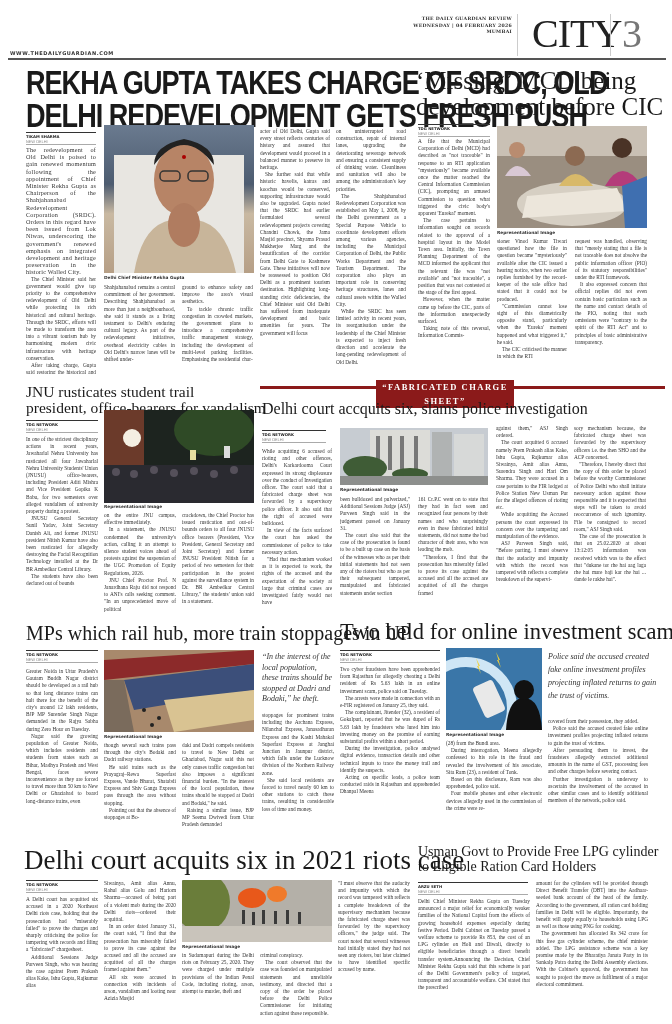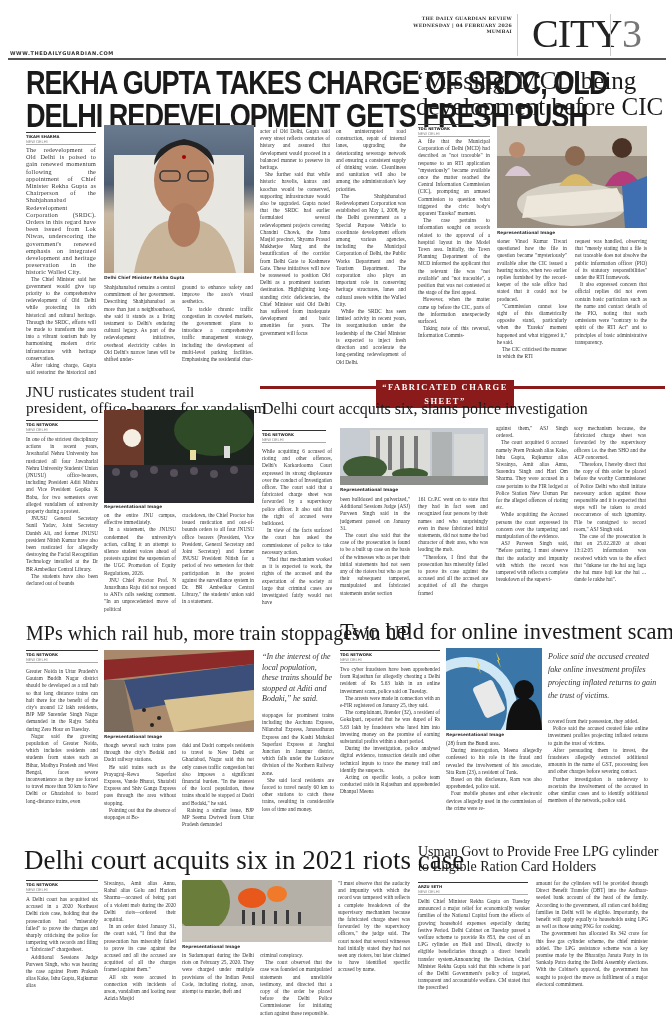--- a/index.html
+++ b/index.html
@@ -239,21 +239,21 @@
 <div class="abs caption" style="left:104px;top:734px;">Representational Image</div>
 <div class="abs col" style="left:104px;top:742px;width:72px;height:94px;">
   <p class="first">though several such trains pass through the city's Bodaki and Dadri railway stations.</p>
   <p>He said trains such as the Prayagraj–Rewa Superfast Express, Vande Bharat, Shatabdi Express and Shiv Ganga Express pass through the area without stopping.</p>
   <p>Pointing out that the absence of stoppages at Bo-</p>
 </div>
 <div class="abs col" style="left:182px;top:742px;width:72px;height:94px;">
   <p class="first">daki and Dadri compels residents to travel to New Delhi or Ghaziabad, Nagar said this not only causes traffic congestion but also imposes a significant financial burden. "In the interest of the local population, these trains should be stopped at Dadri and Bodaki," he said.</p>
   <p>Raising a similar issue, BJP MP Seema Dwivedi from Uttar Pradesh demanded</p>
 </div>
-<div class="abs quote" style="left:262px;top:652px;width:72px;font-size:8px;line-height:10.5px;">“In the interest of the local population, these trains should be stopped at Aditi and Bodaki,” he said.</div>
+<div class="abs quote" style="left:262px;top:652px;width:72px;font-size:8px;line-height:10.5px;">“In the interest of the local population, these trains should be stopped at Dadri and Bodaki,” he theft.</div>
 <div class="abs col" style="left:262px;top:712px;width:72px;height:124px;">
   <p class="first">stoppages for prominent trains including the Archana Express, Nilanchal Express, Janasadharan Express and the Kashi Mahakal Superfast Express at Janghai Junction in Jaunpur district, which falls under the Lucknow division of the Northern Railway zone.</p>
   <p>She said local residents are forced to travel nearly 60 km to other stations to catch these trains, resulting in considerable loss of time and money.</p>
 </div>
 
 <div class="abs h-serif" style="left:340px;top:620px;font-size:22.5px;line-height:24px;">Two held for online investment scam</div>
 <div class="abs byline" style="left:340px;top:650px;width:100px;">
   <span>TDG NETWORK</span>
   <span class="loc">NEW DELHI</span>
 </div>

